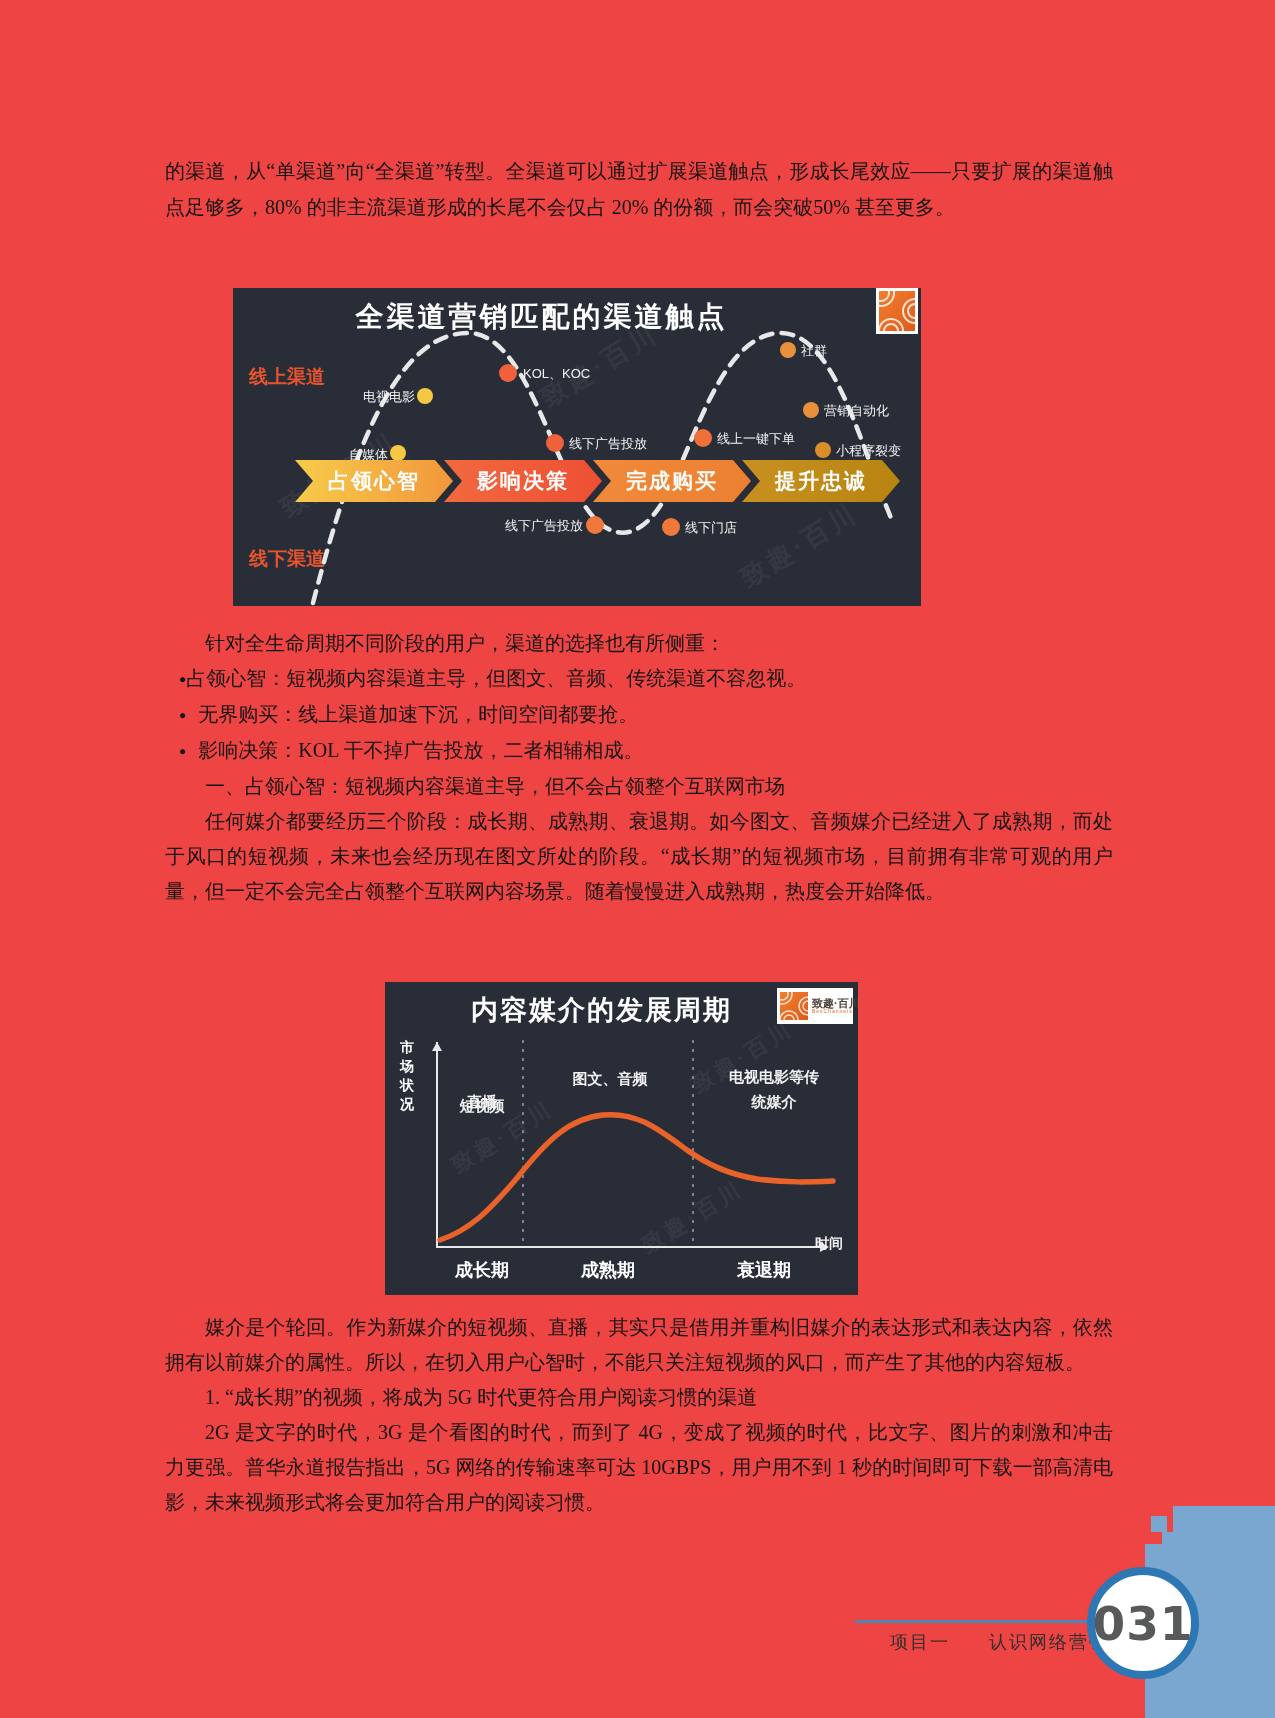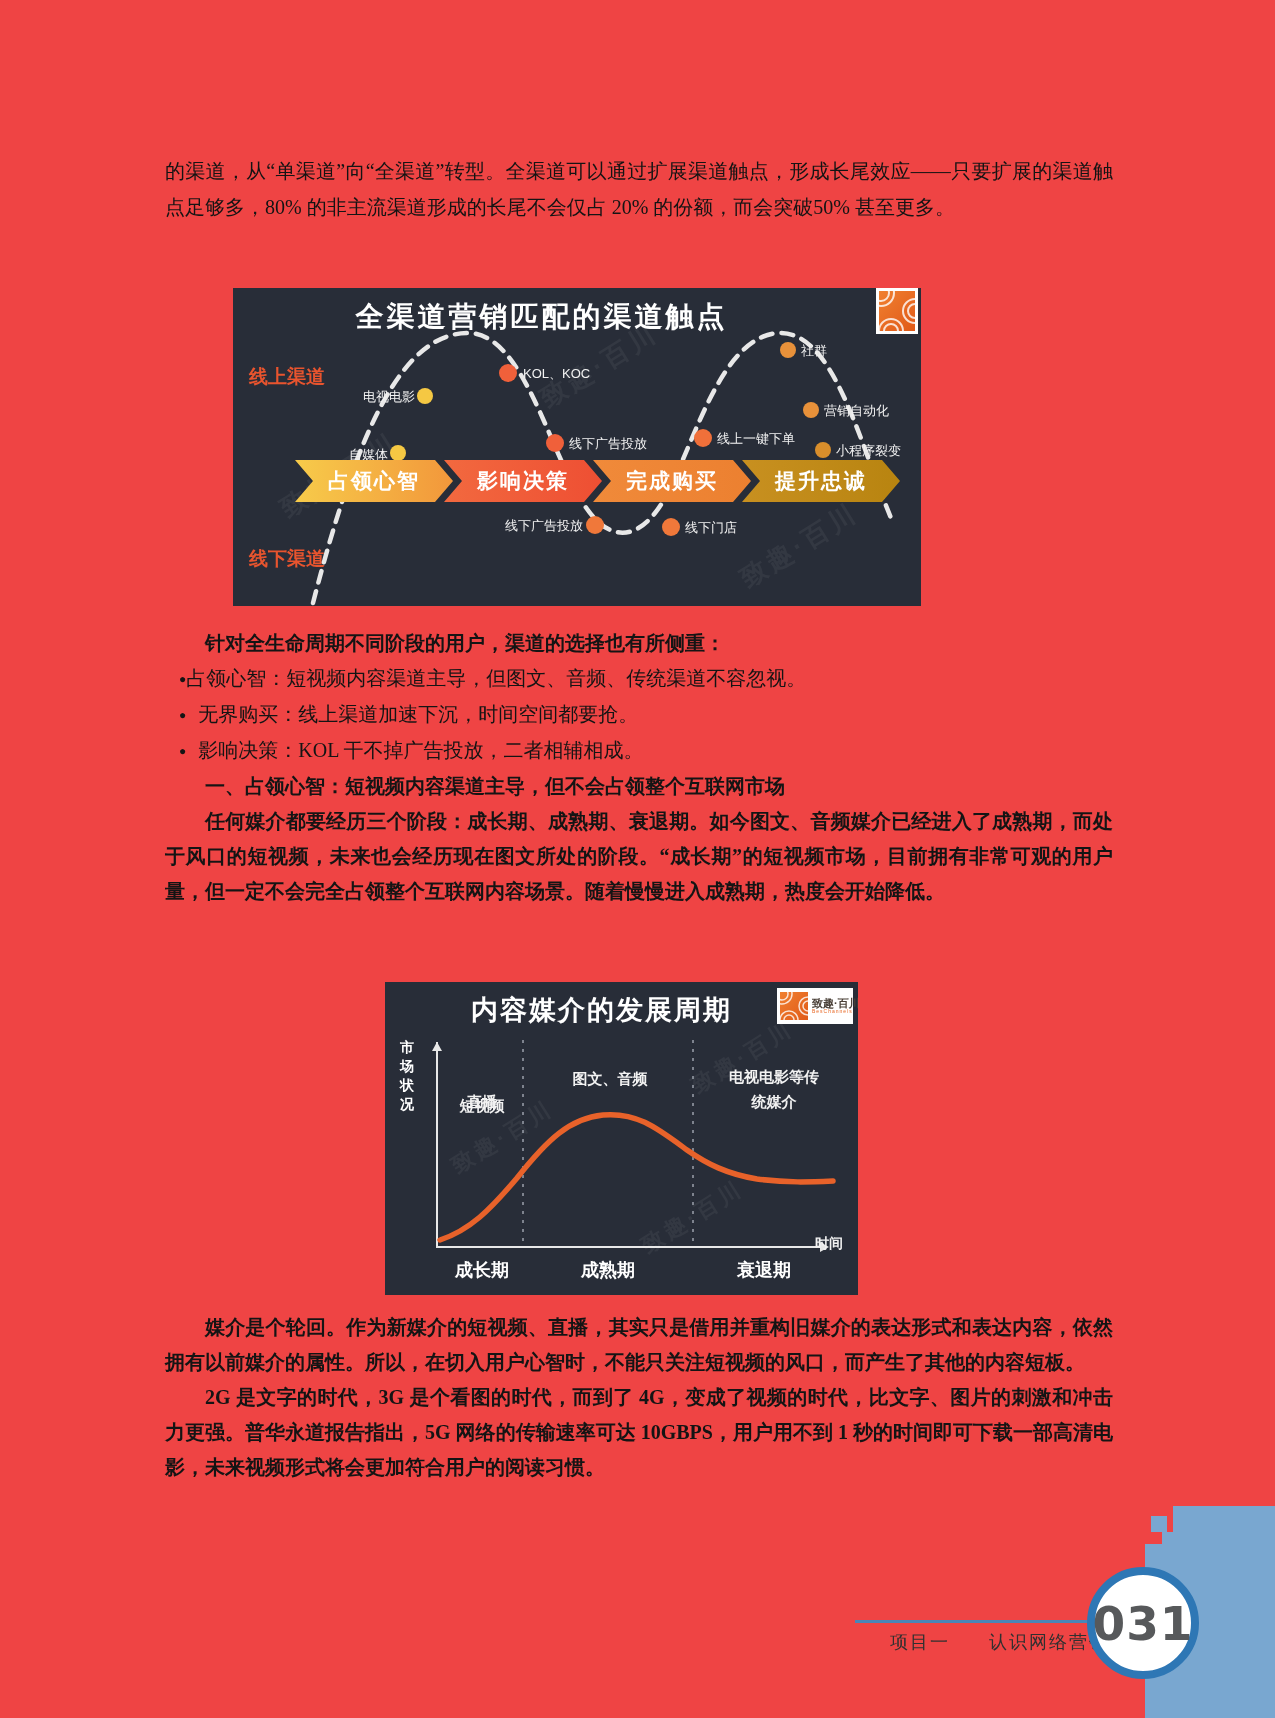--- a/index.html
+++ b/index.html
@@ -1,20 +1,20 @@
 <!DOCTYPE html>
 <html><head>
 <meta charset="utf-8">
 <style>
   * { margin:0; padding:0; box-sizing:border-box; }
   html,body { width:1275px; height:1718px; background:#ffffff; font-family:"Liberation Serif", serif; color:#141414; }
   #page { position:relative; width:1275px; height:1718px; overflow:hidden; background:#ef4444; }
 
   .para { position:absolute; left:165px; width:948px; font-size:20px; line-height:36px; text-align:justify; color:#141414; }
-  .indent { text-indent:2em;font-weight:bold; }
+  .indent { text-indent:2em; }
 
   
   .infoboard { position:absolute; background:#282d38; overflow:hidden; }
   .wmark { position:absolute; color:#ffffff; opacity:0.05; font-family:"Liberation Sans",sans-serif; font-weight:bold; letter-spacing:4px; transform:rotate(-32deg); white-space:nowrap; }
   .board-title { position:absolute; width:100%; text-align:center; color:#fff; font-family:"Liberation Sans",sans-serif; font-weight:bold; }
   .logo-sq { background:linear-gradient(135deg,#f08030,#e05a18); position:relative; overflow:hidden; }
   .logo-sq svg { position:absolute; left:0; top:0; }
 
   
   #ig1 { left:233px; top:288px; width:688px; height:318px; }
@@ -172,20 +172,21 @@
 
     <div class="region-label" style="left:424px; top:253px; width:40px; font-size:14px;">时间</div>
 
     <div class="phase-label" style="left:70px;  top:276px;">成长期</div>
     <div class="phase-label" style="left:196px; top:276px;">成熟期</div>
     <div class="phase-label" style="left:352px; top:276px;">衰退期</div>
   </div>
 
   <div class="para" style="top:1310px; line-height:35px;">
     <div class="indent" style="text-align:justify;">媒介是个轮回。作为新媒介的短视频、直播，其实只是借用并重构旧媒介的表达形式和表达内容，依然拥有以前媒介的属性。所以，在切入用户心智时，不能只关注短视频的风口，而产生了其他的内容短板。</div>
+    <div class="indent">1. “成长期”的视频，将成为 5G 时代更符合用户阅读习惯的渠道</div>
     <div class="indent" style="text-align:justify;">2G 是文字的时代，3G 是个看图的时代，而到了 4G，变成了视频的时代，比文字、图片的刺激和冲击力更强。普华永道报告指出，5G 网络的传输速率可达 10GBPS，用户用不到 1 秒的时间即可下载一部高清电影，未来视频形式将会更加符合用户的阅读习惯。</div>
   </div>
 
   <div id="footer-line"></div>
   <div id="footer-text">
     <span>项目一</span>
     <span style="display:inline-block; width:26px;"></span>
     <span>认识网络营销</span>
   </div>
 

